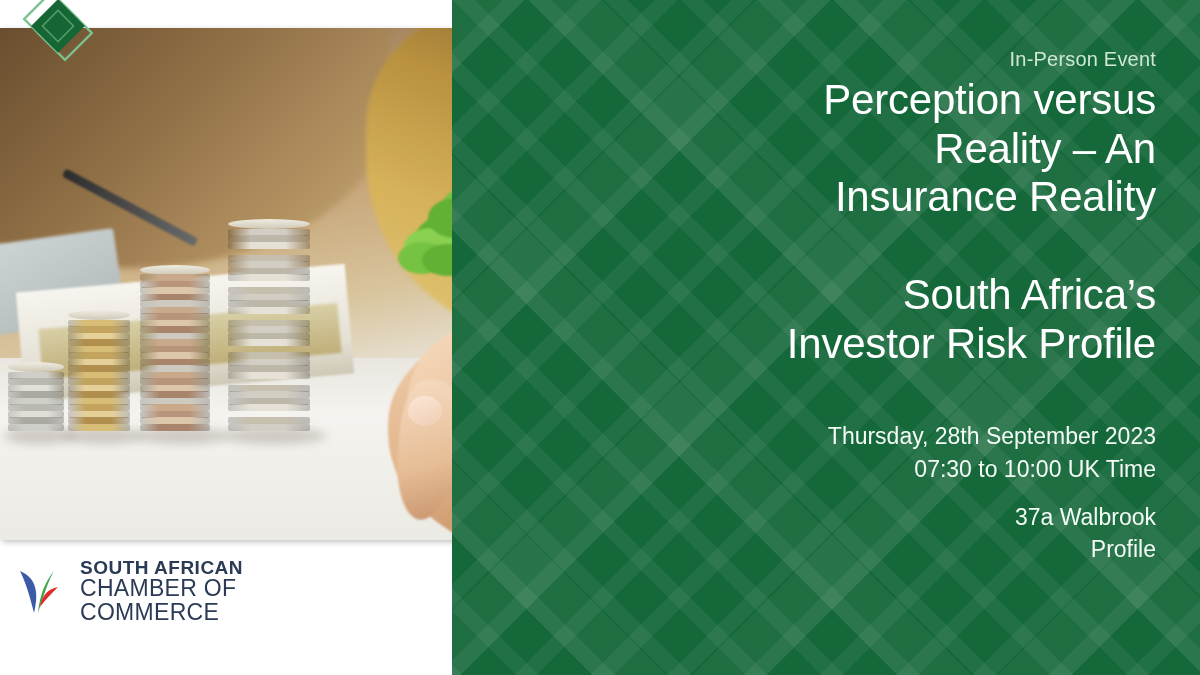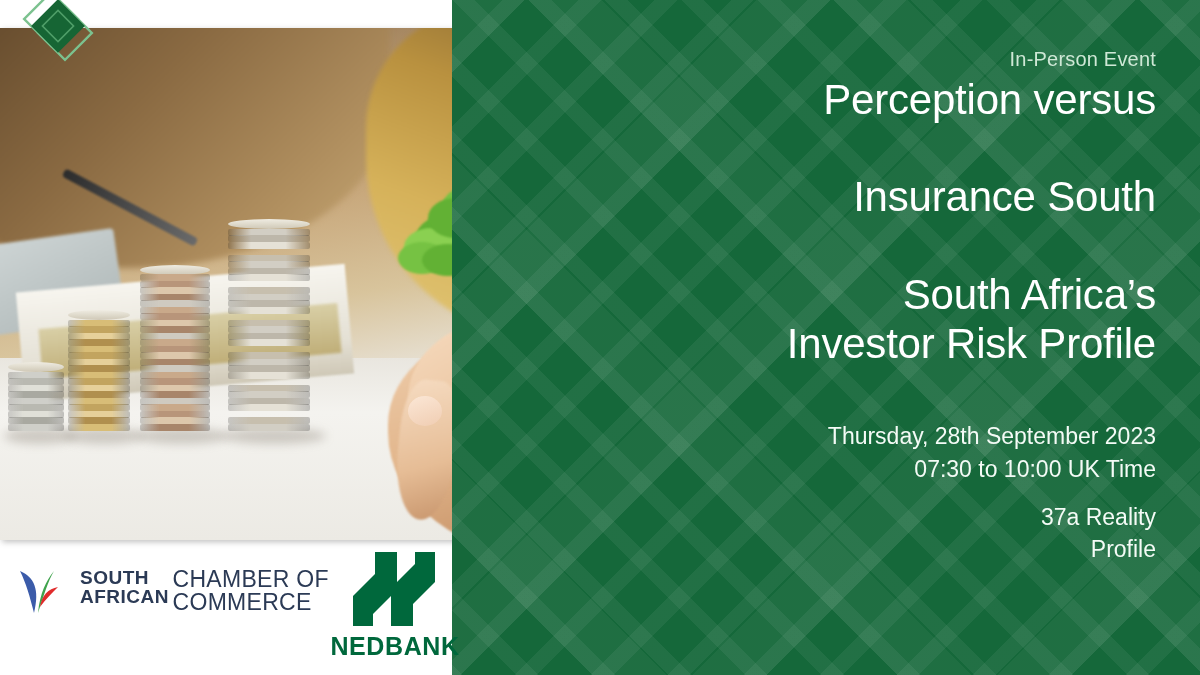--- a/index.html
+++ b/index.html
@@ -241,21 +241,21 @@
     position: absolute;
     left: 14px; top: 560px;
     width: 330px; height: 62px;
     display: flex;
     align-items: center;
     gap: 10px;
   }
   .sacc-mark { width: 56px; height: 56px; flex: none; }
   .sacc-text {
     display: flex;
-    flex-direction: row;
+    flex-direction: column;
     line-height: 1.02;
     color: #2b3a55;
   }
   .sacc-line1 {
     font-size: 19px;
     font-weight: bold;
     letter-spacing: 0.5px;
     color: #2b3a55;
   }
   .sacc-line2 {
@@ -502,51 +502,41 @@
 
   <div class="green-panel">
     <div class="pattern"></div>
     <div class="pattern2"></div>
   </div>
 
   <div class="content">
 
     <div class="eyebrow">In-Person Event</div>
 
-    <h1 class="title" id="title-el"><span>Perception versus</span><br><br><span>Insurance South</span><br><br><span>South Africa’s</span><br><span>Investor Risk Profile</span></h1>
+    <h1 class="title" id="title-el"><span>Perception versus</span><br><span>Reality – An</span><br><span>Insurance Reality</span><br><br><span>South Africa’s</span><br><span>Investor Risk Profile</span></h1>
 
     <div class="date-block">
       <div>Thursday, 28th September 2023</div>
       <div>07:30 to 10:00 UK Time</div>
     </div>
 
     <div class="venue-block">
-      <div>37a Reality</div>
+      <div>37a Walbrook</div>
       <div>Profile</div>
     </div>
   </div>
 
   <div class="sacc-logo">
     <span class="sacc-mark">
       <svg viewBox="0 0 56 56" width="56" height="56">
         <path d="M6 8 C20 14, 26 26, 20 50 C16 34, 12 20, 6 8 Z" fill="#3b5ba9"></path>
         <path d="M40 8 C32 18, 26 30, 24 50 C30 32, 34 18, 40 8 Z" fill="#3fa34d"></path>
         <path d="M44 24 C34 26, 28 32, 26 44 C32 36, 38 30, 44 24 Z" fill="#e02b2b"></path>
       </svg>
     </span>
     <span class="sacc-text">
       <span class="sacc-line1">SOUTH AFRICAN</span>
       <span class="sacc-line2">CHAMBER OF COMMERCE</span>
     </span>
   </div>
 
-  <div class="nedbank-logo">
-    <span class="ned-mark">
-      <svg viewBox="0 0 88 82" width="88" height="82">
-        <path d="M22 6 L44 6 L44 30 L60 14 L60 6 L82 6 L82 30 L60 52 L60 76 L38 76 L38 52 L22 68 L22 76 L4 76 L4 52 L26 30 L26 6 Z" fill="none"></path>
-        <path d="M24 4 L46 4 L46 34 L64 16 L64 4 L84 4 L84 34 L62 56 L62 78 L40 78 L40 48 L22 66 L22 78 L2 78 L2 48 L24 26 Z" fill="#00683c"></path>
-        <path d="M30 12 L40 12 L40 44 L28 56 L28 66 L10 66 L10 52 L30 32 Z" fill="#ffffff" opacity="0"></path>
-      </svg>
-    </span>
-    <span class="ned-text">NEDBANK</span>
-  </div>
 
 </div>
 
 </body></html>

